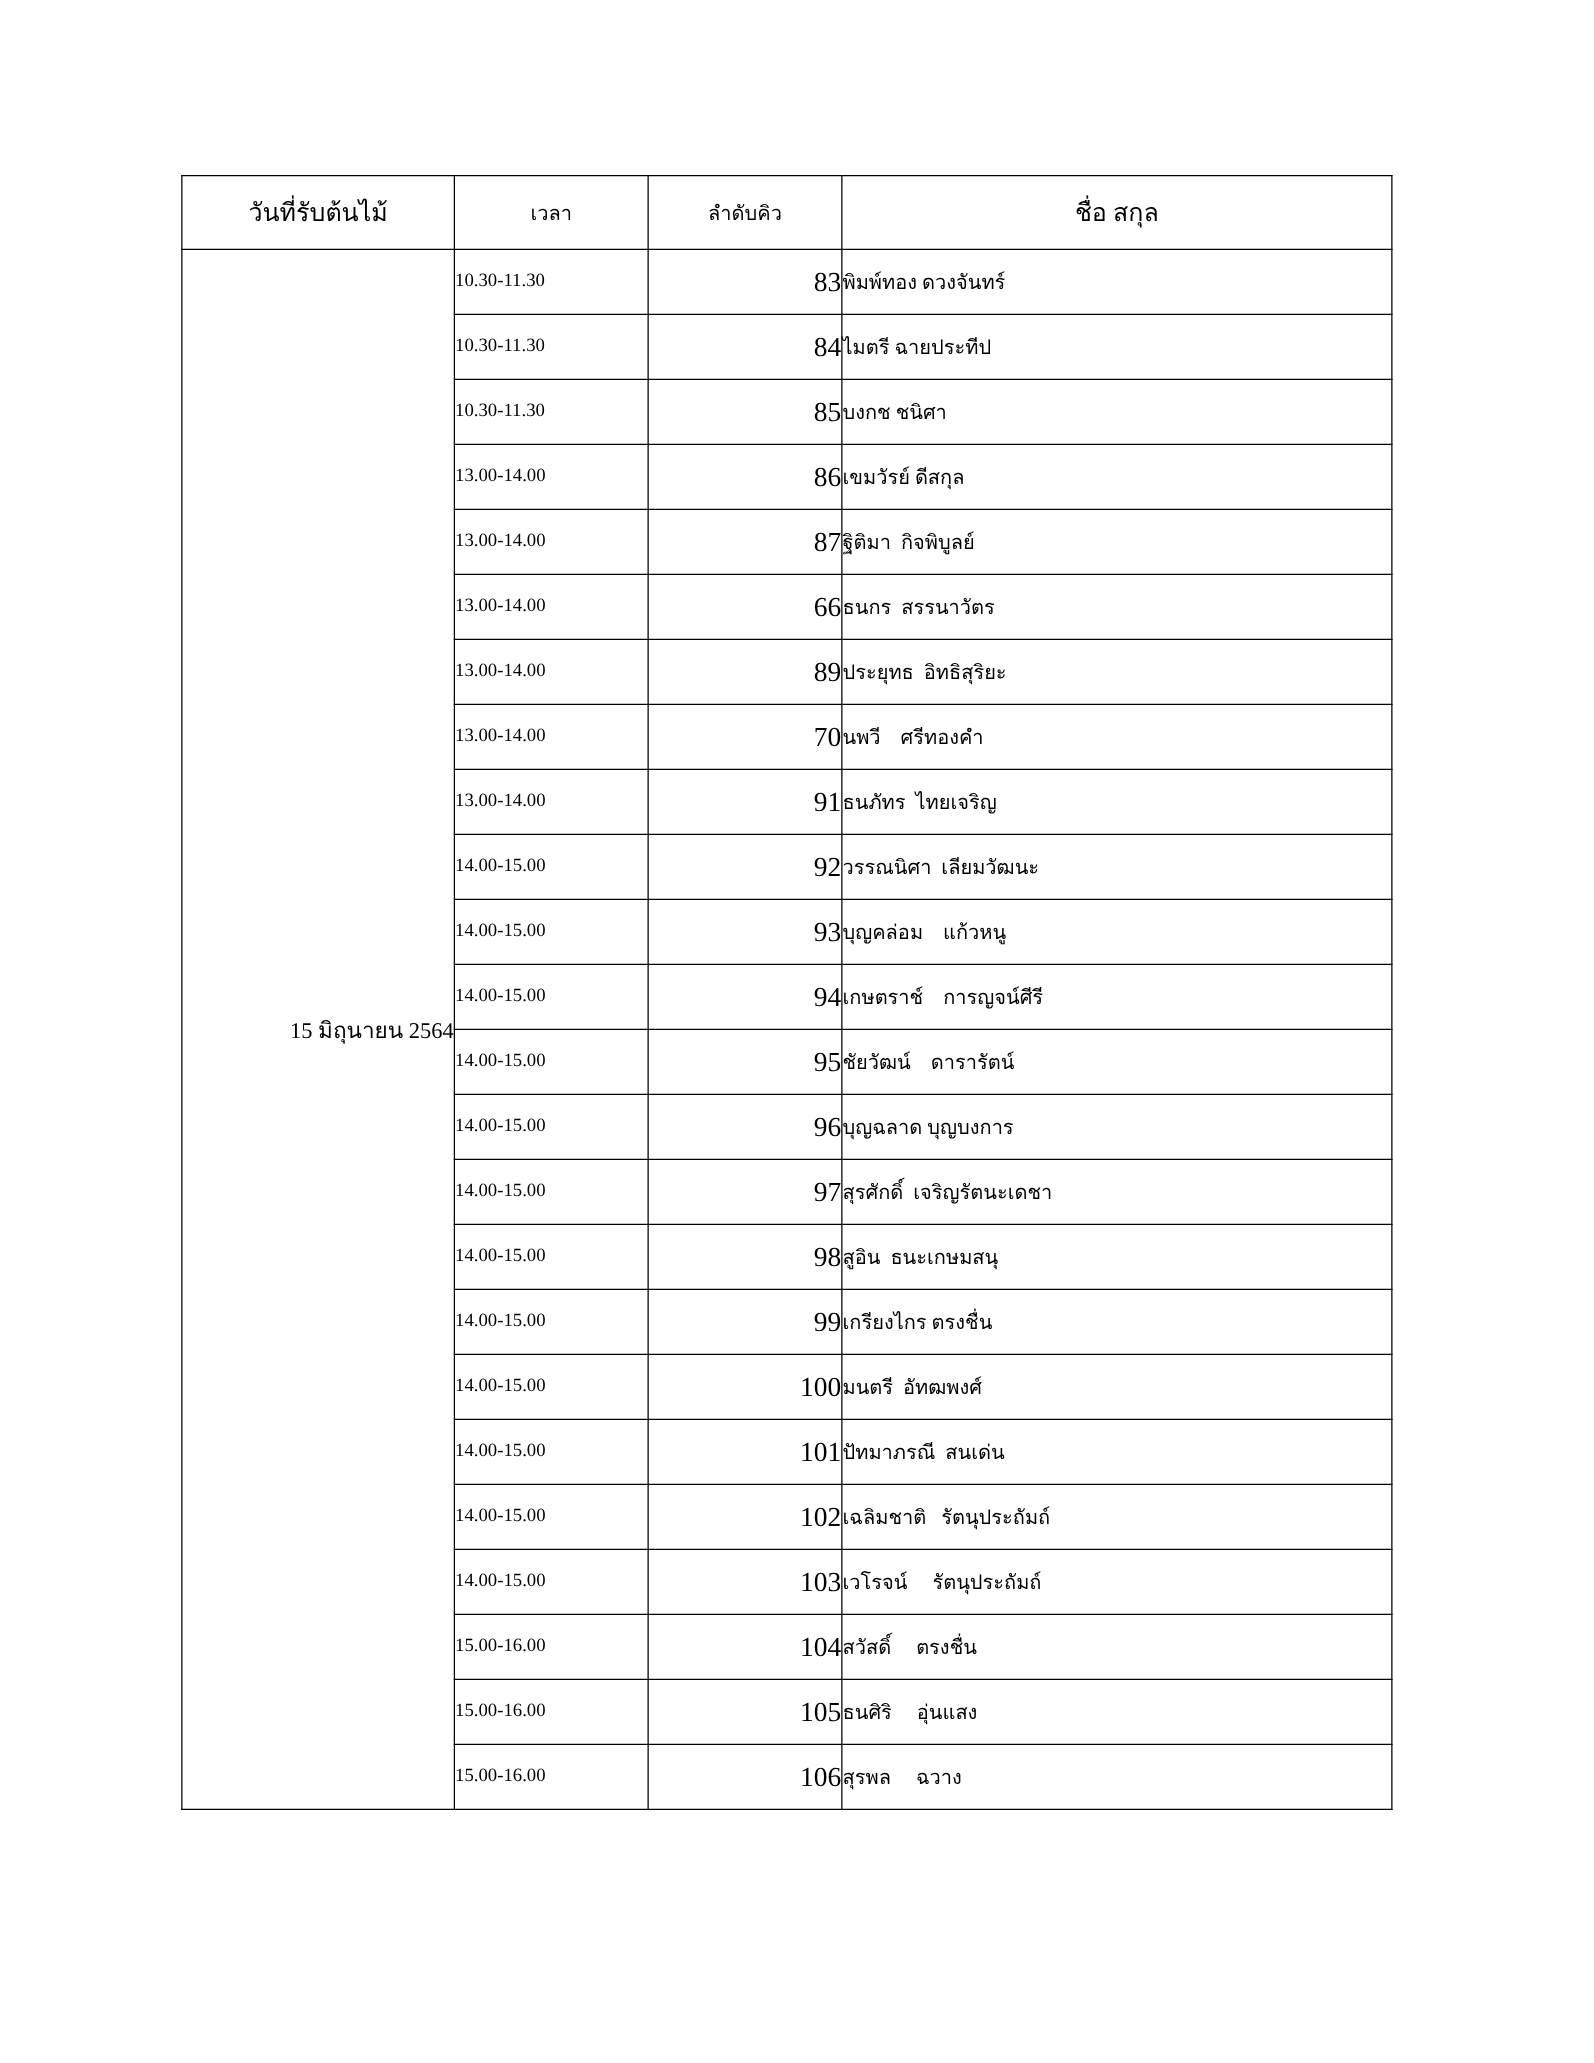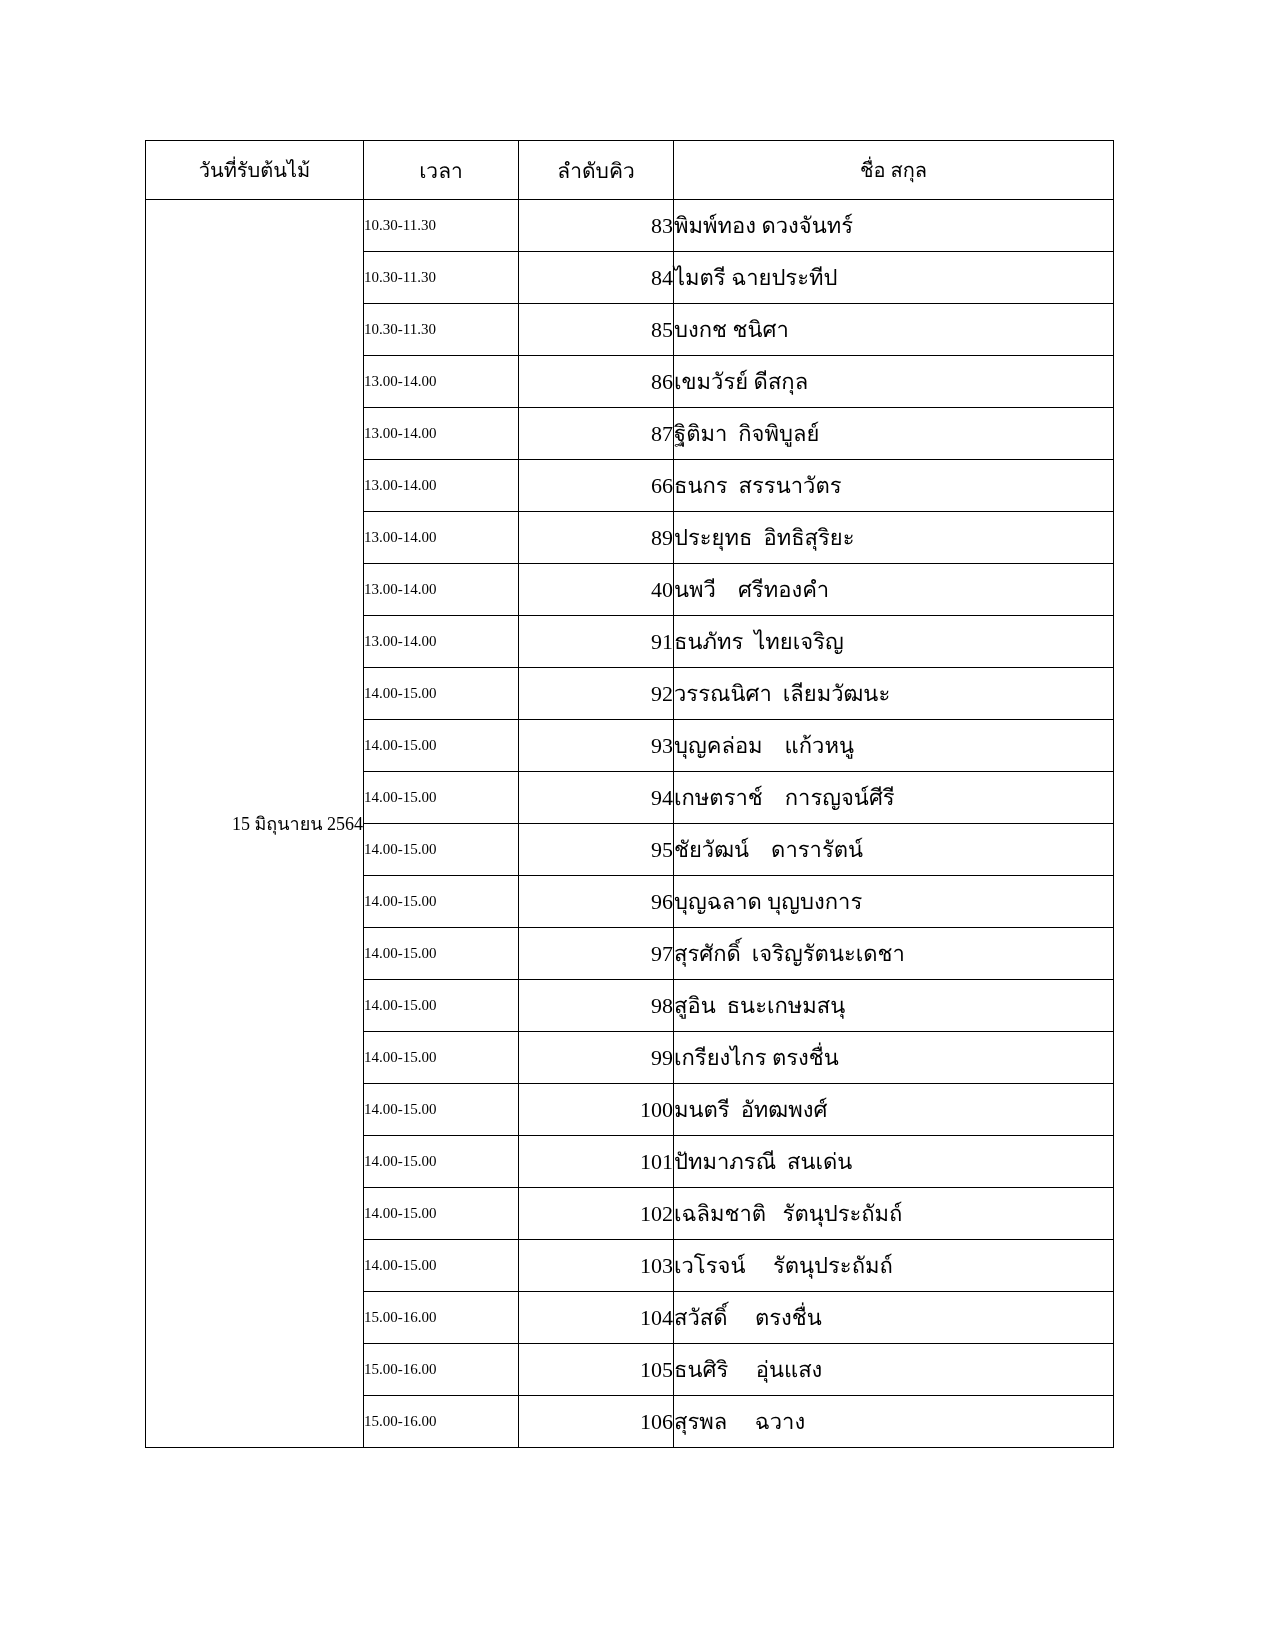--- a/index.html
+++ b/index.html
@@ -40,21 +40,21 @@
     font-weight: normal;
   }
   .col-date   { width: 218px; }
   .col-time   { width: 155px; }
   .col-queue  { width: 155px; }
   .col-name   { width: 440px; }
 
   thead th {
     height: 58px;
     text-align: center;
-    font-size: 21px;
+    font-size: 16px;
   }
   thead th.hdr-date { font-size: 20px; }
   thead th.hdr-name { font-size: 20px; }
 
   tbody td {
     height: 51px;
     font-size: 17px;
   }
   td.cell-date {
     text-align: right;
@@ -67,21 +67,21 @@
     font-size: 15px;
   }
   td.cell-queue {
     padding-right: 18px;
     text-align: right;
     font-size: 22px;
   }
   td.cell-name {
     padding-left: 12px;
     text-align: left;
-    font-size: 22px;
+    font-size: 16px;
     white-space: pre;
   }
 </style>
 </head>
 <body>
 
 <div class="page">
   <div class="table-wrap">
     <table class="queue-table">
       <colgroup>
@@ -130,21 +130,21 @@
             <td class="cell-queue">66</td>
             <td class="cell-name">ธนกร  สรรนาวัตร</td>
           </tr>
           <tr>
             <td class="cell-time">13.00-14.00</td>
             <td class="cell-queue">89</td>
             <td class="cell-name">ประยุทธ  อิทธิสุริยะ</td>
           </tr>
           <tr>
             <td class="cell-time">13.00-14.00</td>
-            <td class="cell-queue">40</td>
+            <td class="cell-queue">70</td>
             <td class="cell-name">นพวี    ศรีทองคำ</td>
           </tr>
           <tr>
             <td class="cell-time">13.00-14.00</td>
             <td class="cell-queue">91</td>
             <td class="cell-name">ธนภัทร  ไทยเจริญ</td>
           </tr>
           <tr>
             <td class="cell-time">14.00-15.00</td>
             <td class="cell-queue">92</td>

